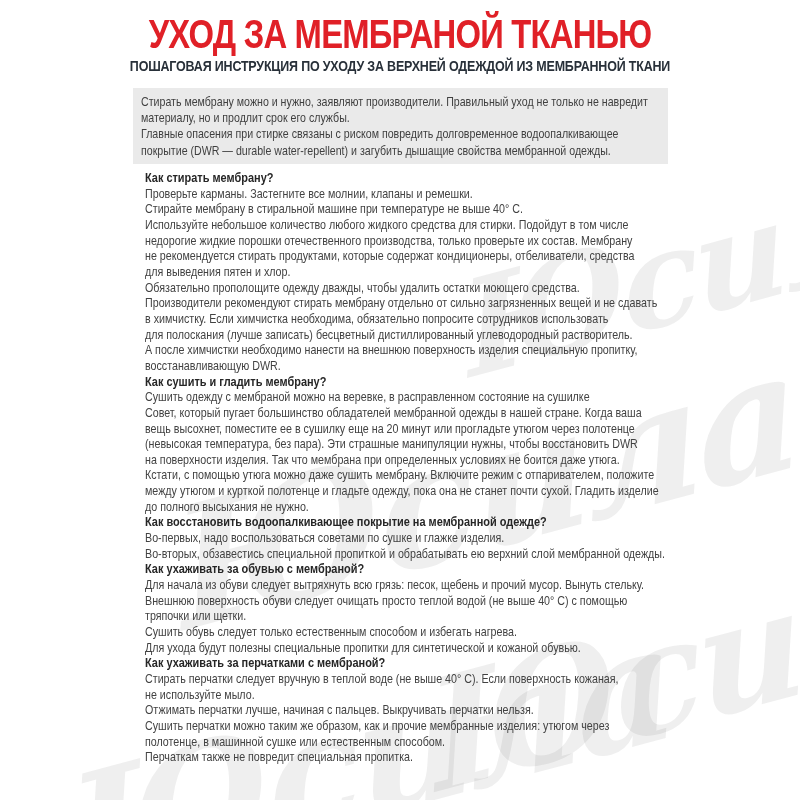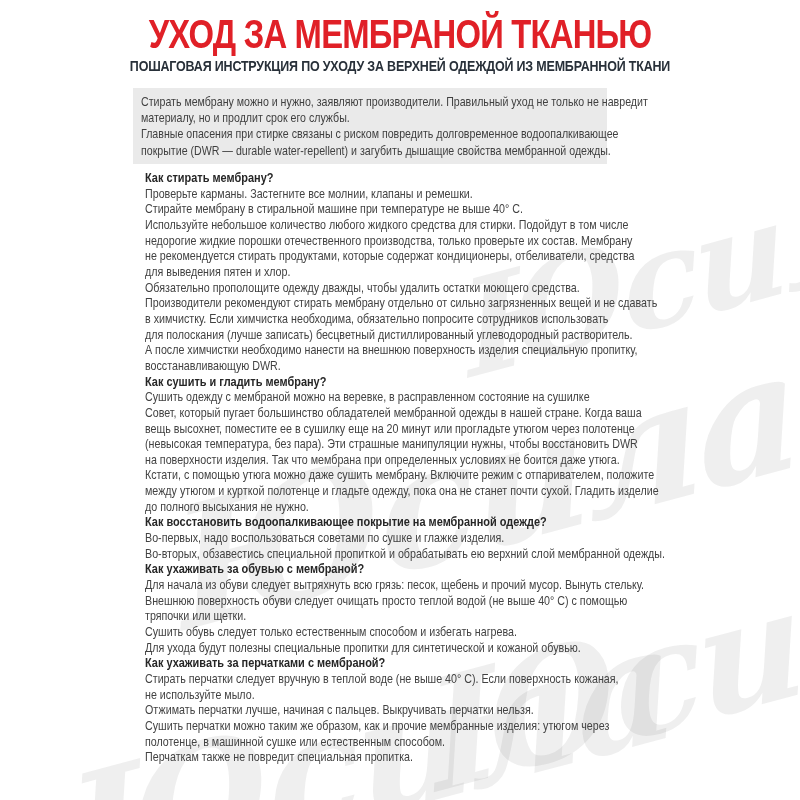--- a/index.html
+++ b/index.html
@@ -57,21 +57,21 @@
     font-weight: bold;
     letter-spacing: -0.2px;
     transform: scaleX(0.86);
     white-space: nowrap;
   }
 
   
   .intro-box {
     position: absolute;
     left: 133px; top: 88px;
-    width: 474px;
+    width: 535px;
     padding: 6px 8px 5px 8px;
     background: #eaeaea;
   }
   .intro-box .line {
     font-size: 12.8px;
     line-height: 16.2px;
     color: #3f3f3f;
   }
 
   

